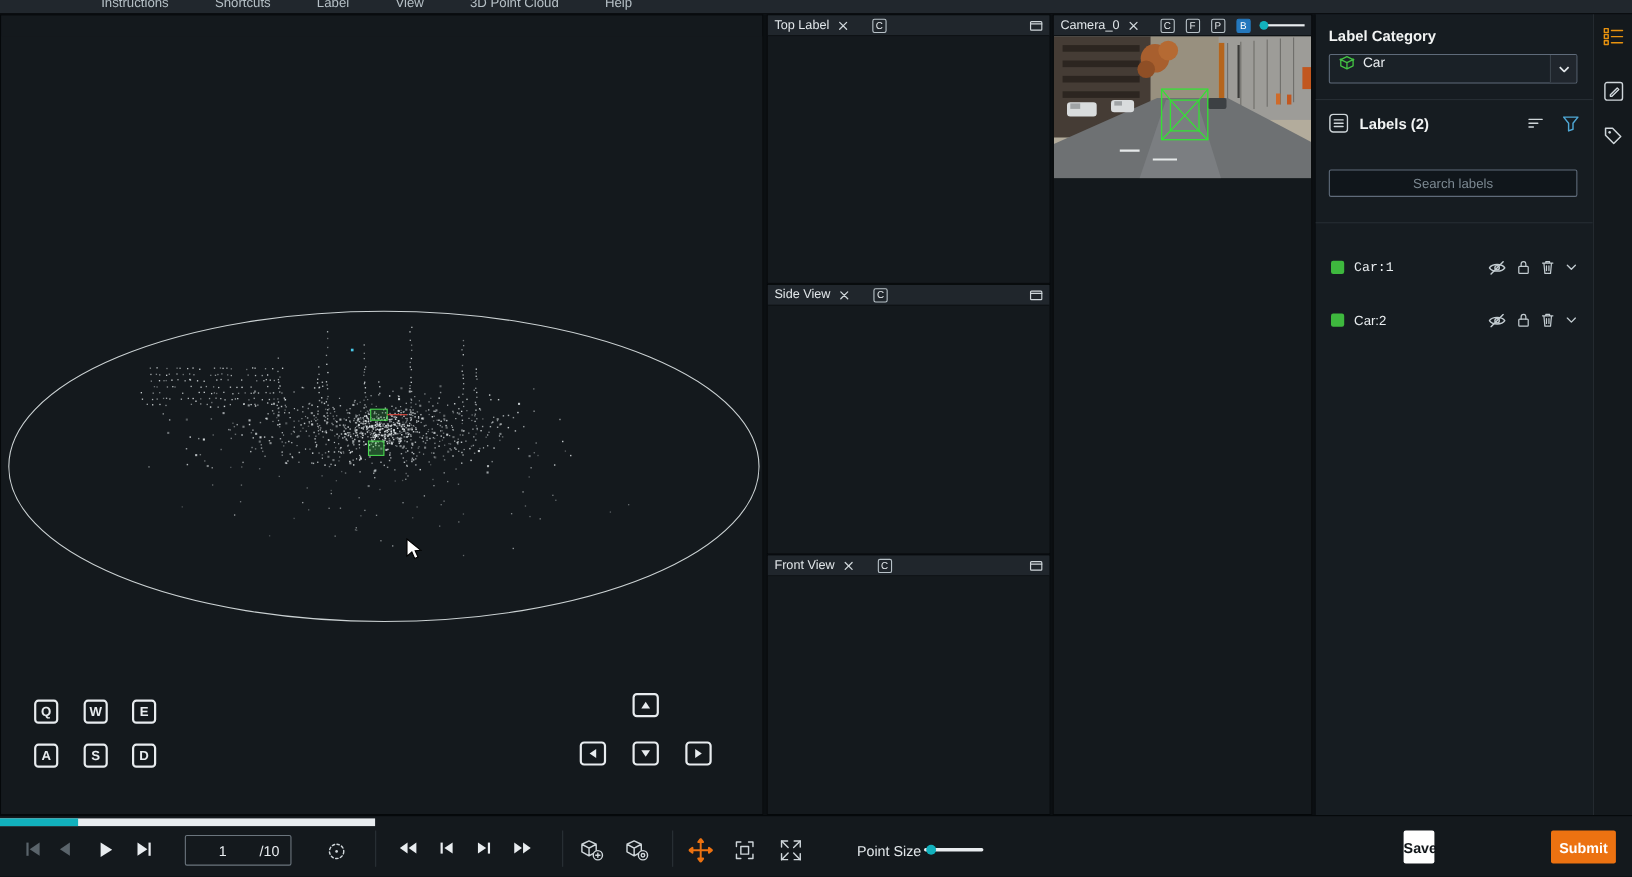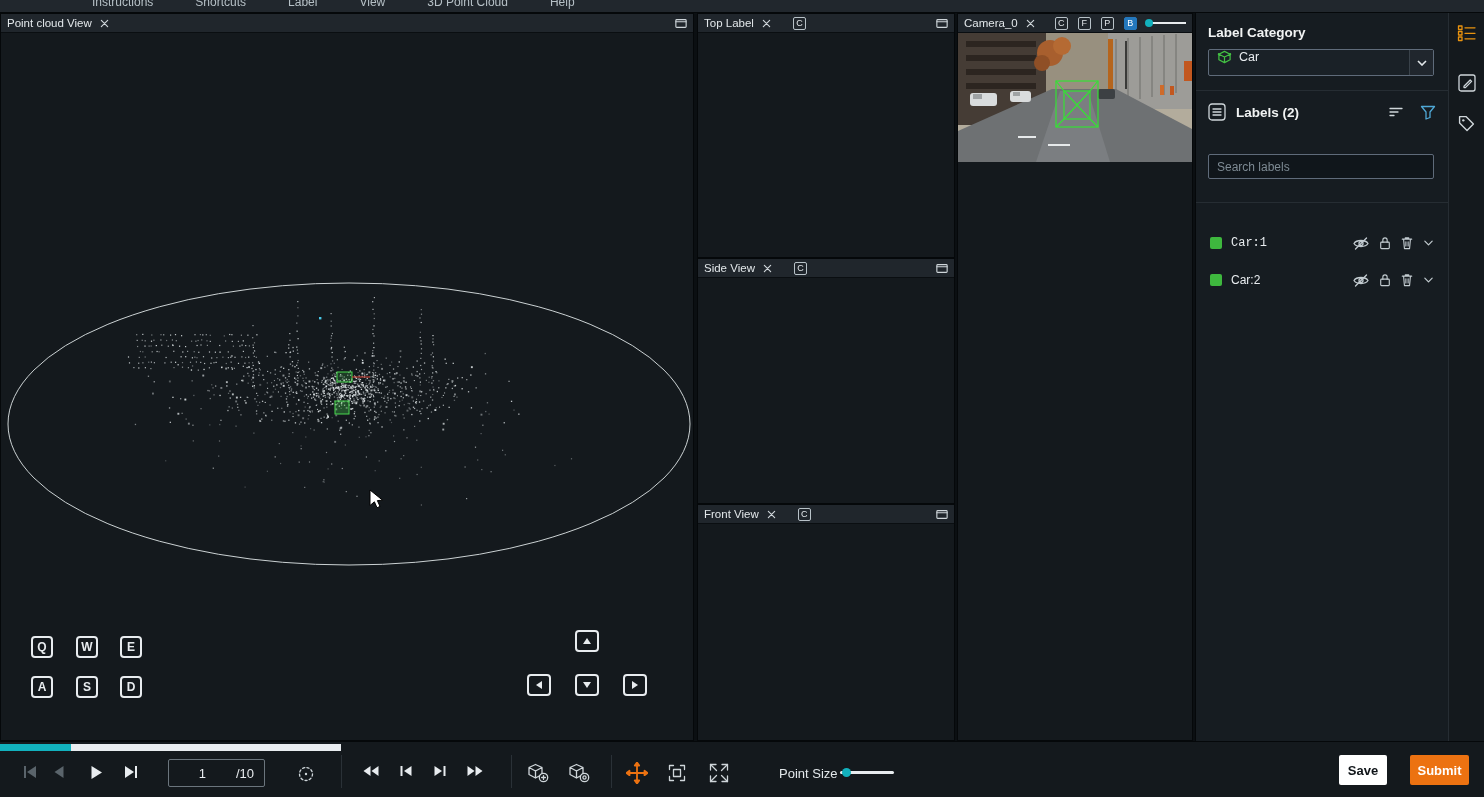--- a/index.html
+++ b/index.html
@@ -47,21 +47,21 @@
              padding-left:8px;gap:7px;font-size:12.5px;color:#e8ecef;}
 #category-dd .caretbox{margin-left:auto;width:24px;height:100%;display:flex;align-items:center;
              justify-content:center;border-left:1px solid #39424a;background:#20262d;}
 .sb-div{position:absolute;left:0;width:100%;height:1px;background:#262d33;}
 #labels-hdr{position:absolute;left:12px;right:12px;top:86px;height:26px;display:flex;
             align-items:center;gap:10px;}
 #labels-hdr .lh-title{font-size:13.5px;font-weight:700;color:#f1f3f3;}
 #search-box{position:absolute;left:12px;top:141px;width:226px;height:25px;background:#10161b;
             border:1px solid #5f6b7a;border-radius:2px;}
 #search-box input{width:100%;height:100%;background:transparent;border:none;outline:none;
-            color:#d5dbdb;font-size:12px;padding:0 8px;font-family:inherit;}
+            color:#d5dbdb;font-size:12px;padding:0 8px;font-family:inherit;text-align:center;}
 #search-box input::placeholder{color:#7d8a93;}
 #labelid-hdr{position:absolute;left:0;top:190px;width:100%;height:30px;display:flex;
              align-items:center;border-bottom:1px solid #262d33;}
 #labelid-hdr .li-title{font-size:13px;font-weight:700;color:#f1f3f3;padding-left:12px;}
 #labelid-hdr .hdr-icons{position:absolute;left:122px;display:flex;gap:9px;align-items:center;}
 .lrow{position:absolute;left:0;width:100%;height:30px;display:flex;align-items:center;
       padding:0 14px;gap:9px;}
 .lrow .sw{width:12px;height:12px;border-radius:2px;background:#3eb83e;flex:none;}
 .lrow .lname{font-size:12px;color:#e8ecef;}
 .lrow .ricons{margin-left:auto;display:flex;gap:10px;align-items:center;}
@@ -82,54 +82,40 @@
 #framebox{position:absolute;left:168px;top:17px;width:97px;height:28px;border:1px solid #6b757d;
           border-radius:2px;display:flex;align-items:center;}
 #framebox input{flex:1;min-width:0;background:transparent;border:none;outline:none;color:#e8ecef;
           font-size:13px;text-align:center;font-family:inherit;}
 #framebox .total{padding-right:10px;font-size:13px;color:#e8ecef;}
 #pointsize-label{position:absolute;left:779px;top:24px;font-size:13px;color:#e2e7ea;}
 #psslider{position:absolute;left:840px;top:29px;width:54px;height:3px;background:#e8ecef;
           border-radius:2px;}
 #psslider .knob{position:absolute;left:2px;top:-3px;width:9px;height:9px;border-radius:50%;
           background:#12b1bd;}
-#save-btn{position:absolute;left:1339px;top:13px;width:48px;height:30px;background:#fff;
+#save-btn{position:absolute;left:1276px;top:13px;width:28px;height:30px;background:#fff;
           color:#0f1418;border:none;border-radius:2px;font-size:13px;font-weight:700;
           font-family:inherit;}
 #submit-btn{position:absolute;left:1410px;top:13px;width:59px;height:30px;background:#ec7211;
           color:#fff;border:none;border-radius:2px;font-size:13px;font-weight:700;
           font-family:inherit;}
 </style>
 </head>
 <body>
 
 <div id="menubar">
   <span>Instructions</span>
   <span>Shortcuts</span>
   <span>Label</span>
   <span>View</span>
   <span>3D Point Cloud</span>
   <span>Help</span>
 </div>
 
 <div class="panel" style="left:0;top:13px;width:694px;height:728px;">
-  <div class="phead">
-    <span class="title">Point cloud View</span>
-    <span class="iconb">
-      <svg class="ic" width="9" height="9" viewBox="0 0 10 10">
-          <path d="M1.5 1.5 L8.5 8.5 M8.5 1.5 L1.5 8.5"></path>
-        </svg>
-    </span>
-    <span class="iconb mright">
-      <svg class="ic" width="12" height="11" viewBox="0 0 14 12">
-          <rect x="1" y="1.5" width="12" height="9" rx="1"></rect>
-          <path d="M1 4 H13"></path>
-        </svg>
-    </span>
-  </div>
   <div class="pcontent">
     <svg id="pc-canvas" width="692" height="707">
         <ellipse cx="348" cy="391" rx="341" ry="141" fill="none" stroke="#dfe5e7" stroke-width="1" opacity="0.9"></ellipse>
         <rect x="294.8" y="358.3" width="1.3" height="1.3" fill="#e8eef0" opacity="0.63"></rect>
         <rect x="375.6" y="342.3" width="1.3" height="1.3" fill="#e8eef0" opacity="0.78"></rect>
         <rect x="429.5" y="321.1" width="1.3" height="1.3" fill="#e8eef0" opacity="0.47"></rect>
         <rect x="393.0" y="340.2" width="1.3" height="1.3" fill="#e8eef0" opacity="0.75"></rect>
         <rect x="273.8" y="355.6" width="1.3" height="1.3" fill="#e8eef0" opacity="0.31"></rect>
         <rect x="228.3" y="357.4" width="1.3" height="1.3" fill="#e8eef0" opacity="0.58"></rect>
         <rect x="483.6" y="319.9" width="1.3" height="1.3" fill="#e8eef0" opacity="0.38"></rect>
@@ -1639,21 +1625,21 @@
         </svg>
       </span>
       <span class="iconb">
         <svg class="ic" width="11" height="8" viewBox="0 0 12 8" style="stroke:#c3ccd1">
             <path d="M2 2 L6 6 L10 2"></path>
           </svg>
       </span>
     </span>
   </div>
 
-  <div class="lrow" style="top:252px;text-align:right;">
+  <div class="lrow" style="top:263px;text-align:right;">
     <span class="sw"></span>
     <span class="lname">Car:2</span>
     <span class="ricons">
       <span class="iconb">
         <svg class="ic" width="16" height="13" viewBox="0 0 16 13" style="stroke:#c3ccd1">
           <path d="M1 6.5 C3.5 2.5 12.5 2.5 15 6.5 C12.5 10.5 3.5 10.5 1 6.5 Z"></path>
             <circle cx="8" cy="6.5" r="2"></circle>
             <path d="M2.5 12 L13.5 1"></path>
         </svg>
       </span>

